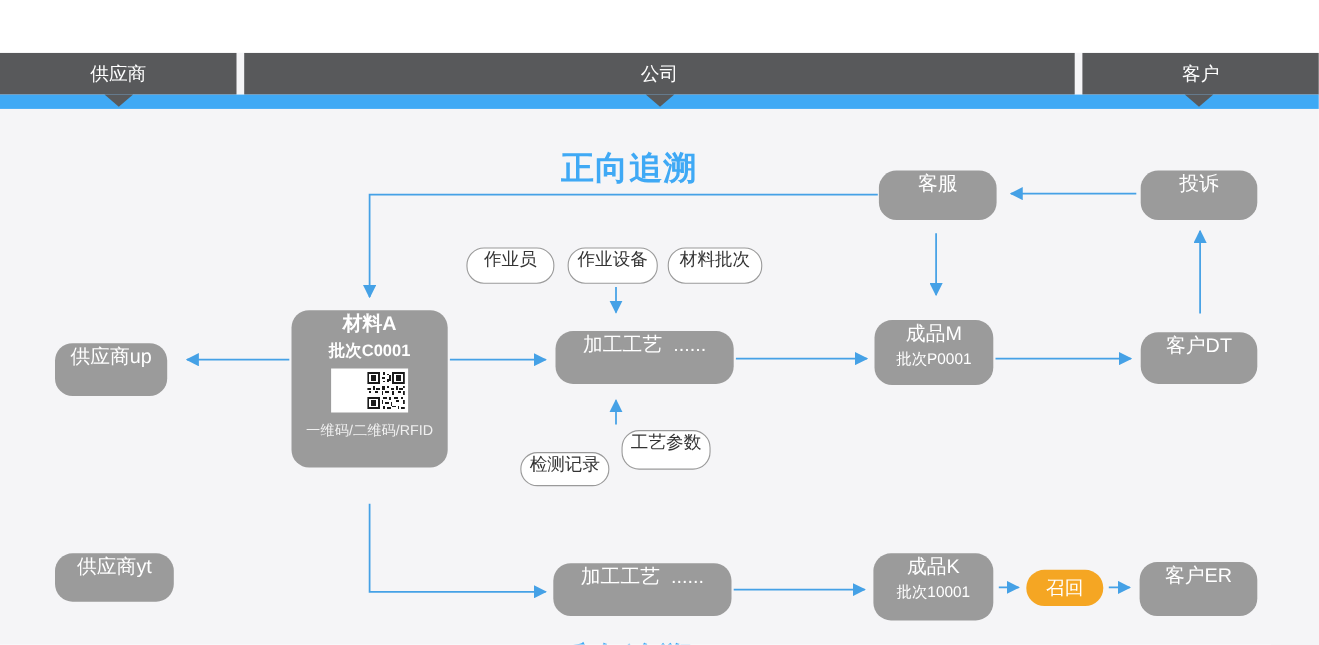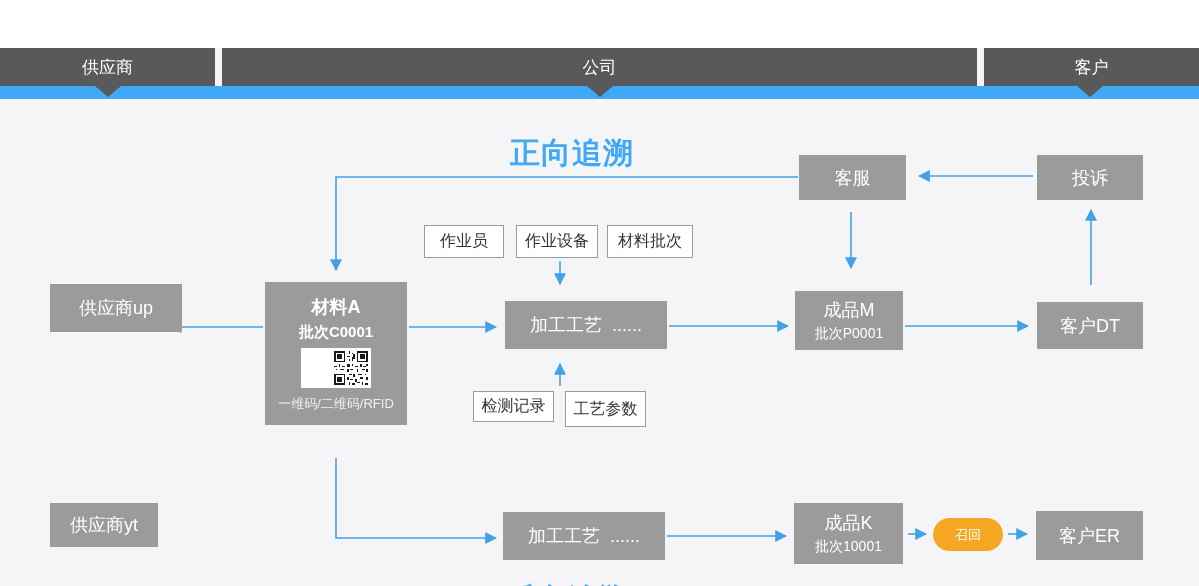--- a/index.html
+++ b/index.html
@@ -15,27 +15,27 @@
            border-left:13px solid transparent; border-right:13px solid transparent;
            border-top:11px solid #58595b; }
   .bottom-stripe { position:absolute; top:574px; left:0; width:1199px; height:12px; background:#3fa9f5; }
 
   
   .flow-title { position:absolute; color:#3fa9f5; font-size:30px; font-weight:bold;
                 width:200px; text-align:center; letter-spacing:1px; }
 
   
   .node { position:absolute; display:flex; flex-direction:column; align-items:center;
-          justify-content:center; text-align:center; white-space:pre; }
+          justify-content:flex-start; text-align:center; white-space:pre;border-radius:16px; }
   .node.gray { background:#9b9b9b; color:#fff; font-size:18px; }
   .node.white { background:#fff; border:1px solid #9a9a9a; color:#333; font-size:16px; }
   .node .sub { font-size:14px; margin-top:3px; }
   .node .sub-lg { font-size:15px; font-weight:bold; margin-top:4px; }
   .node .main { font-weight:bold; }
-  .pill { position:absolute; background:#f5a623; color:#fff; font-size:13px;
+  .pill { position:absolute; background:#f5a623; color:#fff; font-size:17px;
           border-radius:17px; display:flex; align-items:center; justify-content:center; }
   .qr-wrap { background:#fff; padding:3px; margin-top:6px; line-height:0; }
   .codes-line { font-size:13px; color:#f0f0f0; margin-top:7px; }
 
   
   svg.wires { position:absolute; left:0; top:0; }
 </style>
 </head>
 <body>
 
@@ -82,21 +82,21 @@
     </g>
   </svg>
 
   <div class="node gray" style="left:799px; top:107px; width:107px; height:45px;">
     <span>客服</span>
   </div>
   <div class="node gray" style="left:1037px; top:107px; width:106px; height:45px;">
     <span>投诉</span>
   </div>
 
-  <div class="node gray" style="left:50px; top:236px; width:132px; height:48px;">
+  <div class="node gray" style="left:50px; top:264px; width:102px; height:48px;">
     <span>供应商up</span>
   </div>
 
   <div class="node gray" style="left:265px; top:234px; width:142px; height:143px;">
     <span class="main">材料A</span>
     <span class="sub-lg">批次C0001</span>
     <span class="qr-wrap">
       <svg viewBox="0 0 21 21" width="34" height="34" shape-rendering="crispEdges">
         <rect width="21" height="21" fill="#fff"></rect>
         <path fill="#1a1a1a" d="M0,0h7v7h-7z M14,0h7v7h-7z M0,14h7v7h-7z"></path>
@@ -115,21 +115,21 @@
     <span>作业设备</span>
   </div>
   <div class="node white" style="left:607px; top:177px; width:86px; height:33px;">
     <span>材料批次</span>
   </div>
 
   <div class="node gray" style="left:505px; top:253px; width:162px; height:48px;">
     <span>加工工艺  ......</span>
   </div>
 
-  <div class="node white" style="left:473px; top:343px; width:81px; height:31px;">
+  <div class="node white" style="left:473px; top:363px; width:81px; height:31px;">
     <span>检测记录</span>
   </div>
   <div class="node white" style="left:565px; top:343px; width:81px; height:36px;">
     <span>工艺参数</span>
   </div>
 
   <div class="node gray" style="left:795px; top:243px; width:108px; height:59px;">
     <span>成品M</span>
     <span class="sub">批次P0001</span>
   </div>

